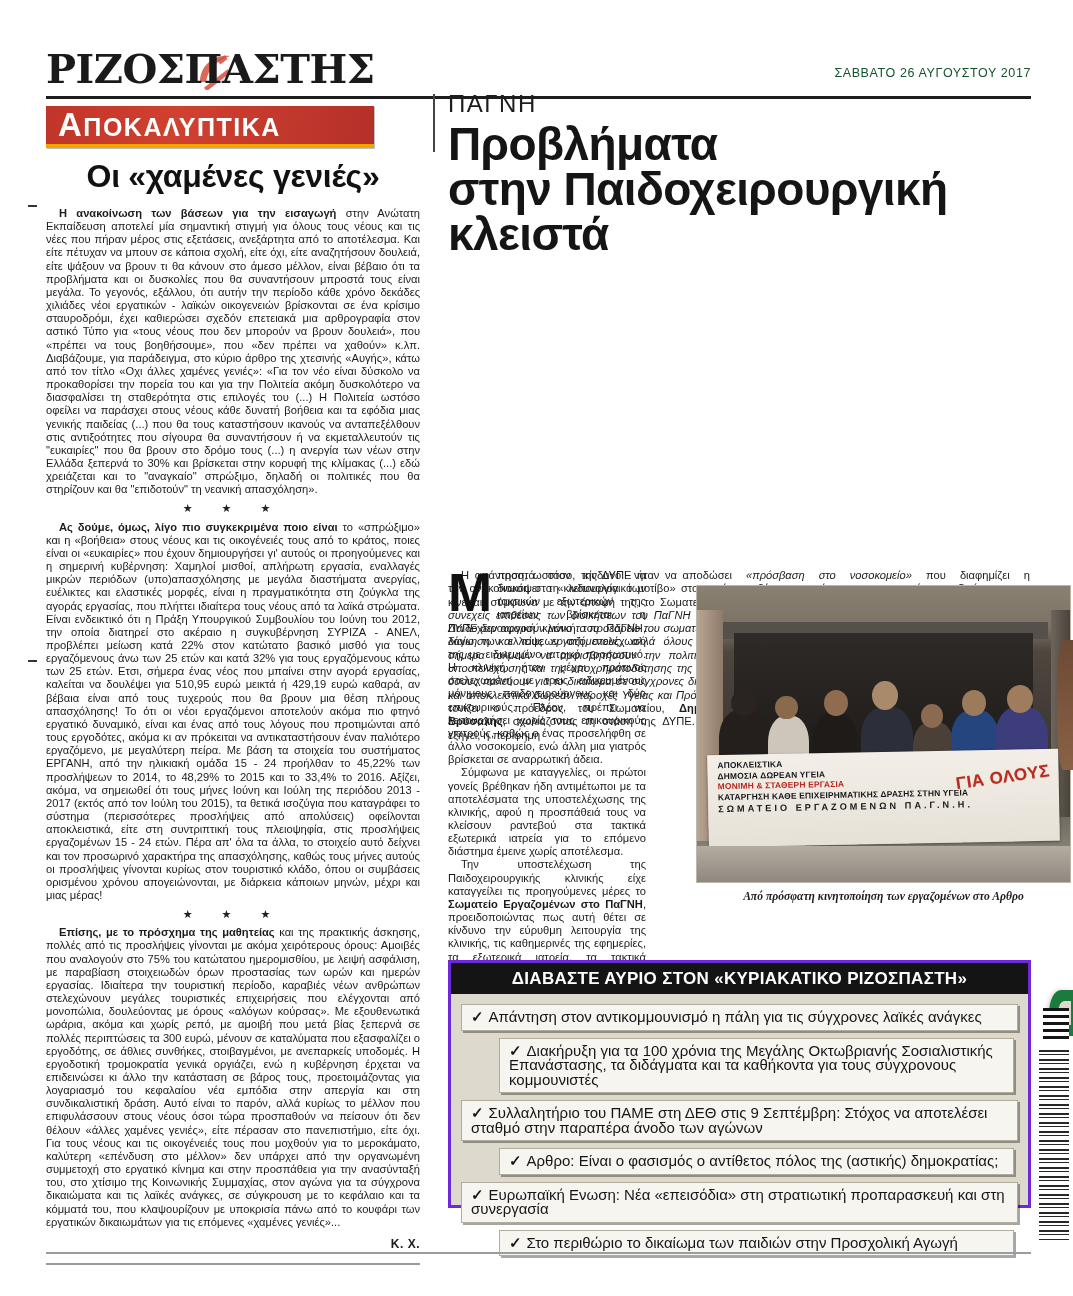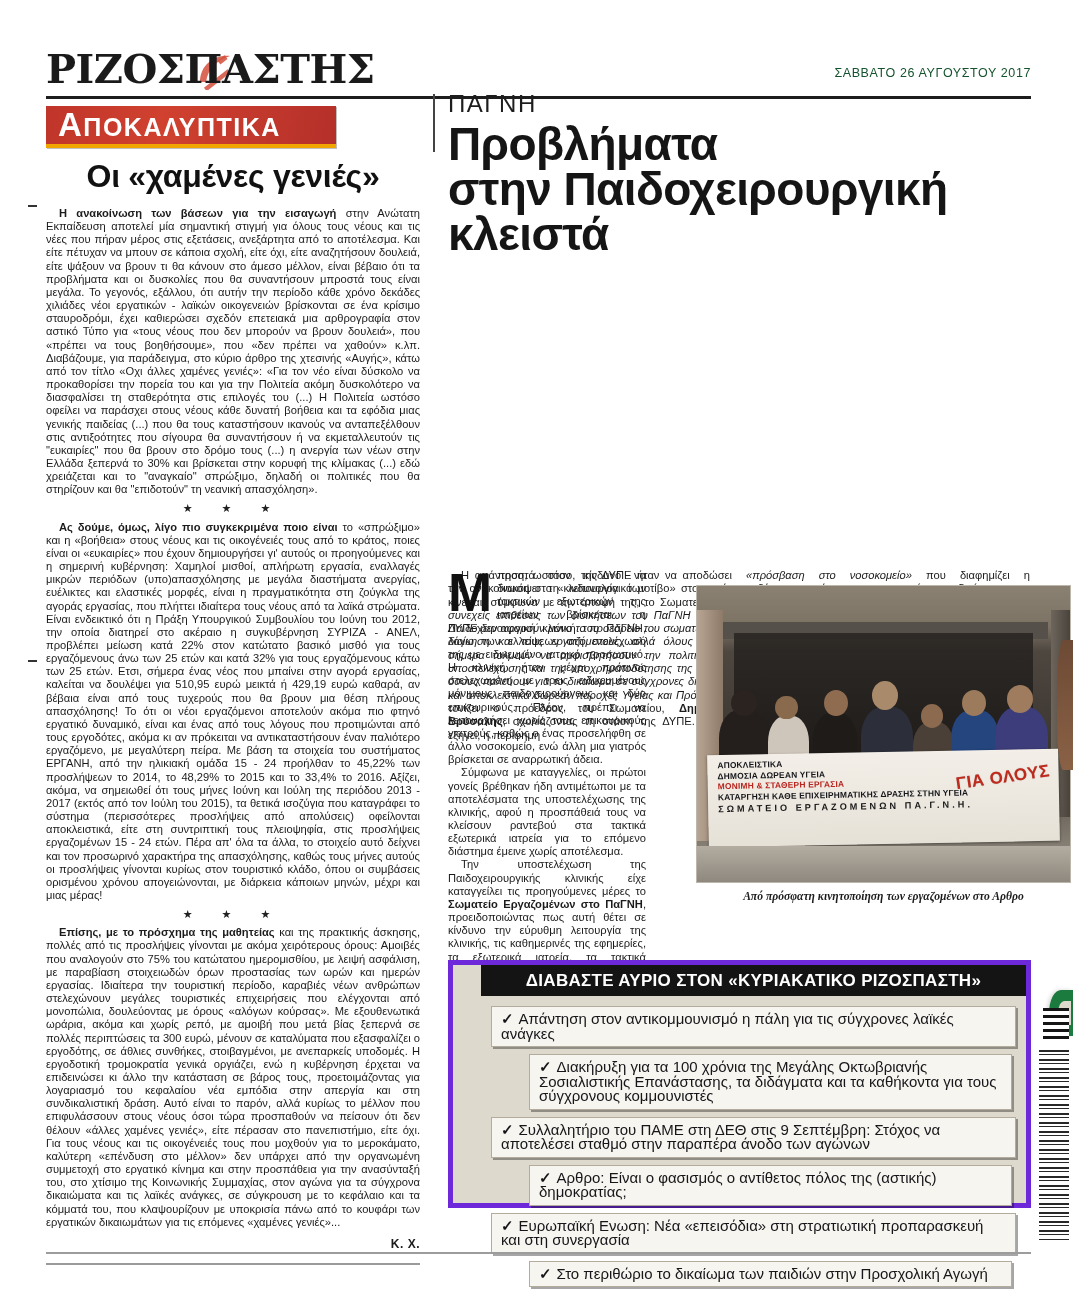--- a/index.html
+++ b/index.html
@@ -37,21 +37,21 @@
     font-family:"Liberation Sans",sans-serif;
   }
 
   
   .col-left { position:absolute; left:46px; top:106px; width:374px; }
   .col-right { position:absolute; left:448px; top:90px; width:583px; }
   .vrule { position:absolute; left:433px; top:94px; width:2px; height:58px; background:#444; }
 
   
   .flag {
-    width:290px; height:42px; margin-bottom:6px;
+    width:328px; height:42px; margin-bottom:6px;
     background:linear-gradient(100deg,#c0352a 0%,#d0412f 40%,#b5302a 100%);
     border-bottom:4px solid #f0a500;
     display:flex; align-items:center; padding-left:12px;
     box-shadow:1px 1px 0 rgba(0,0,0,0.25);
   }
   .flag-text {
     color:#fff; font-family:"Liberation Sans",sans-serif;
     font-size:25px; font-weight:bold; letter-spacing:1.5px;
   }
   .flag-text .cap { font-size:33px; }
@@ -154,21 +154,21 @@
   .dropcap {
     float:left; font-family:"Liberation Sans",sans-serif; font-weight:bold;
     font-size:53px; line-height:44px; margin:2px 5px 0 0; color:#111;
   }
   .ital { font-style:italic; }
   .bold { font-weight:bold; }
 
   
   .promo {
     position:absolute; left:448px; top:960px; width:583px; height:248px;
-    background:#ded9cd; border:5px solid #6d28d9;padding-left:28px;
+    background:#ded9cd; border:3px solid #6d28d9;
   }
   .promo-head {
     height:31px; background:#141414; display:flex; align-items:center; justify-content:center;
   }
   .promo-head-text {
     color:#fff; font-family:"Liberation Sans",sans-serif; font-weight:bold;
     font-size:17px; letter-spacing:0.3px;
   }
   .promo-body { padding:10px 10px 8px 10px; position:relative; }
   .promo-item {

